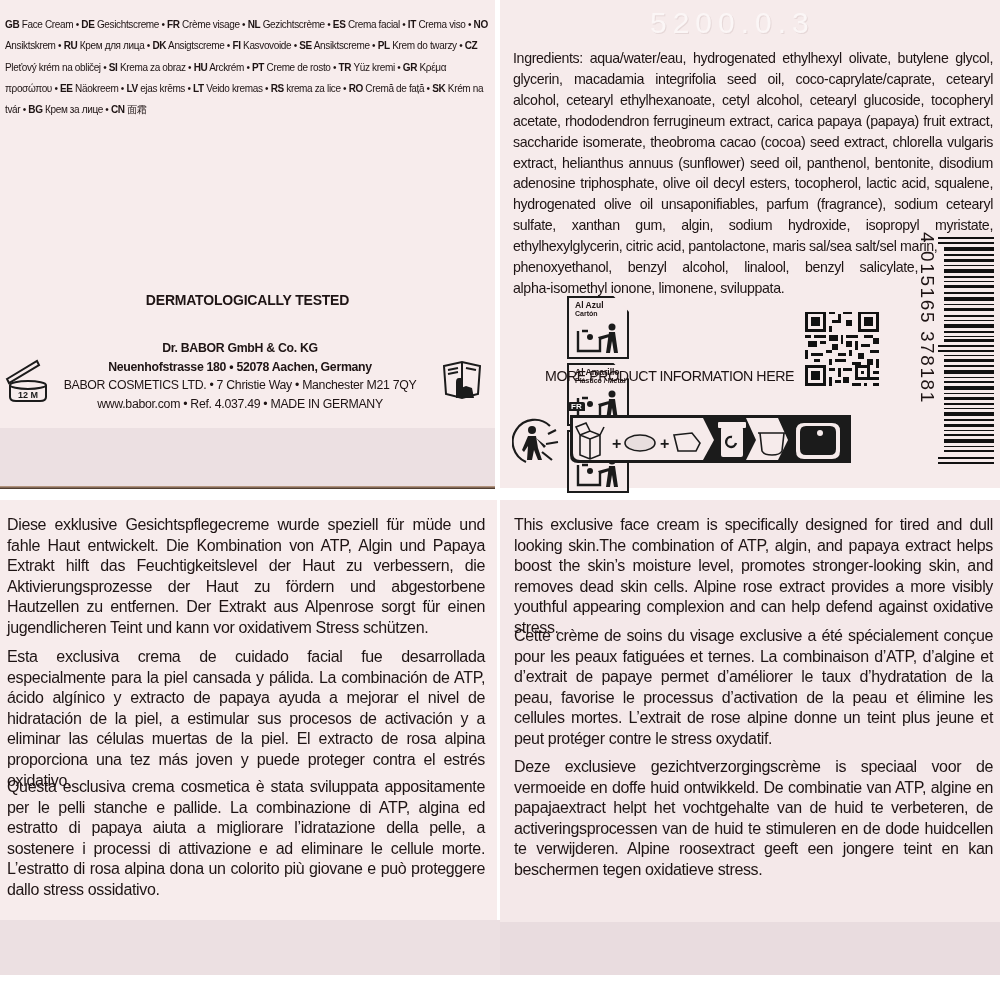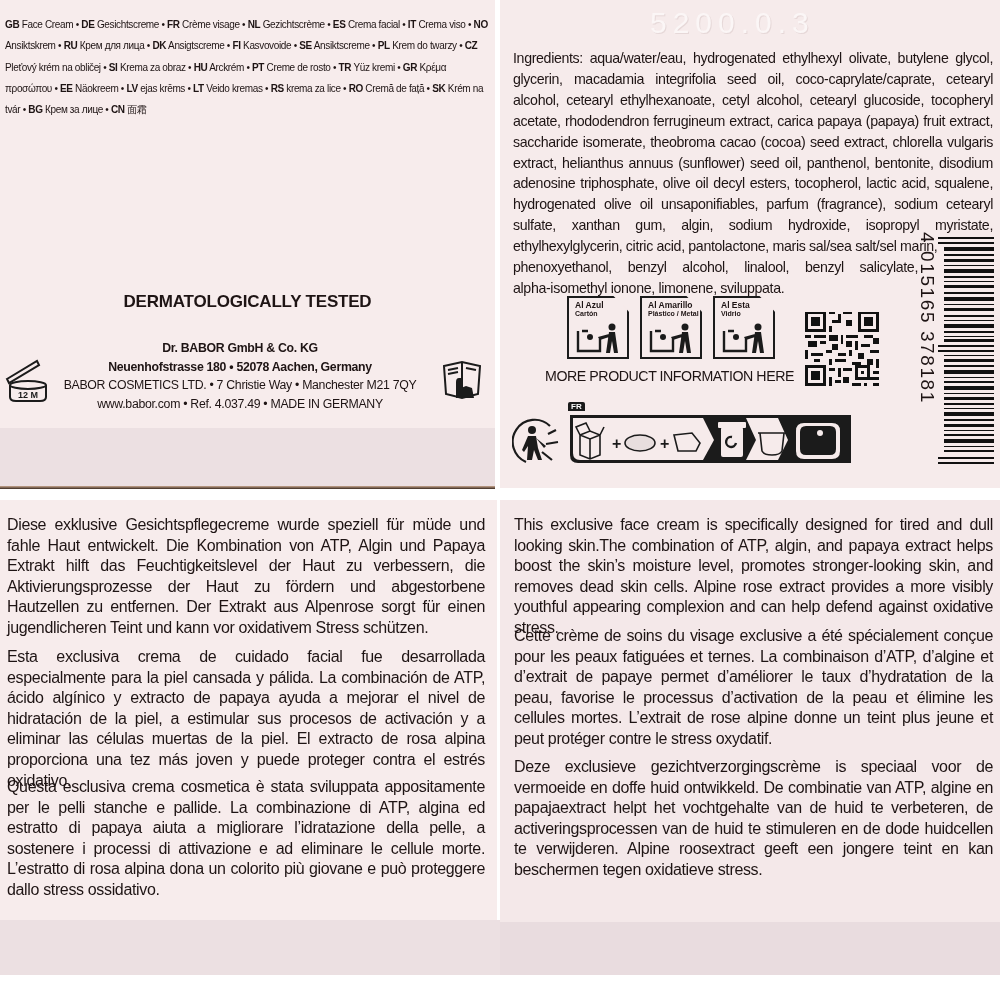--- a/index.html
+++ b/index.html
@@ -15,33 +15,33 @@
   #e-tl { left: 0; top: 486px; width: 495px; }
   #p-tr { left: 500px; top: 0; width: 500px; height: 488px; background: #f6ebeb; }
   #p-bl { left: 0; top: 500px; width: 497px; height: 420px; }
   #b-bl { left: 0; top: 920px; width: 500px; height: 55px; }
   #p-br { left: 500px; top: 500px; width: 500px; height: 422px; background: #f4e8e9; }
   #b-br { left: 500px; top: 922px; width: 500px; height: 53px; background: #e9dcdf; }
 
   .names { position: absolute; left: 5px; top: 14px; width: 485px; font-size: 10px; line-height: 21.3px; letter-spacing: -0.35px; }
   .names b { font-weight: bold; }
 
-  .derm { position: absolute; left: 0; width: 495px; top: 292px; text-align: center; font-weight: bold; font-size: 17px; letter-spacing: -0.2px; }
+  .derm { position: absolute; left: 0; width: 495px; top: 292px; text-align: center; font-weight: bold; font-size: 14px; letter-spacing: -0.2px; }
   .addr { position: absolute; left: 30px; width: 420px; top: 339px; text-align: center; font-size: 12.3px; line-height: 18.5px; letter-spacing: -0.3px; }
   .addr .b { font-weight: bold; }
 
   .pao { position: absolute; left: 4px; top: 357px; width: 44px; height: 46px; }
   .book { position: absolute; left: 442px; top: 358px; width: 40px; height: 42px; }
 
   .ingr { position: absolute; left: 513px; top: 48px; width: 480px; font-size: 14.2px; line-height: 20.9px; text-align: justify; letter-spacing: -0.35px; }
   .ingr .short { width: 405px; display: block; text-align: justify; text-align-last: justify; }
 
   .embossed { position: absolute; left: 650px; top: 6px; font-size: 30px; color: #fbf6f6; letter-spacing: 6px; text-shadow: 1px 1px 0 #e6d8d8; }
 
-  .recycle-es { position: absolute; left: 567px; top: 296px; display: flex; gap: 11px; }
+  .recycle-es { position: absolute; left: 567px; top: 296px; display: flex; gap: 4px; flex-direction: column; }
   .rbox { width: 62px; height: 63px; border: 2px solid #1b1b1b; position: relative; background: #f6ebeb; clip-path: polygon(0 0, 75% 0, 100% 25%, 100% 100%, 0 100%); }
   .rbox .l1 { position: absolute; left: 6px; top: 3px; font-size: 8.5px; font-weight: bold; line-height: 9px; }
   .rbox .l2 { position: absolute; left: 6px; top: 12px; font-size: 7px; font-weight: bold; }
   .rbox svg { position: absolute; left: 5px; top: 25px; }
 
   .more { position: absolute; left: 520px; width: 274px; top: 368px; text-align: right; font-size: 14.2px; line-height: 17.5px; letter-spacing: -0.45px; }
 
   .triman { position: absolute; left: 512px; top: 416px; width: 52px; height: 52px; }
   .fr-strip { position: absolute; left: 568px; top: 413px; width: 285px; height: 52px; }
   .fr-tag { position: absolute; left: 568px; top: 402px; background: #1b1b1b; color: #fff; font-size: 8px; font-weight: bold; padding: 0 3px; border-radius: 2px 2px 0 0; }

